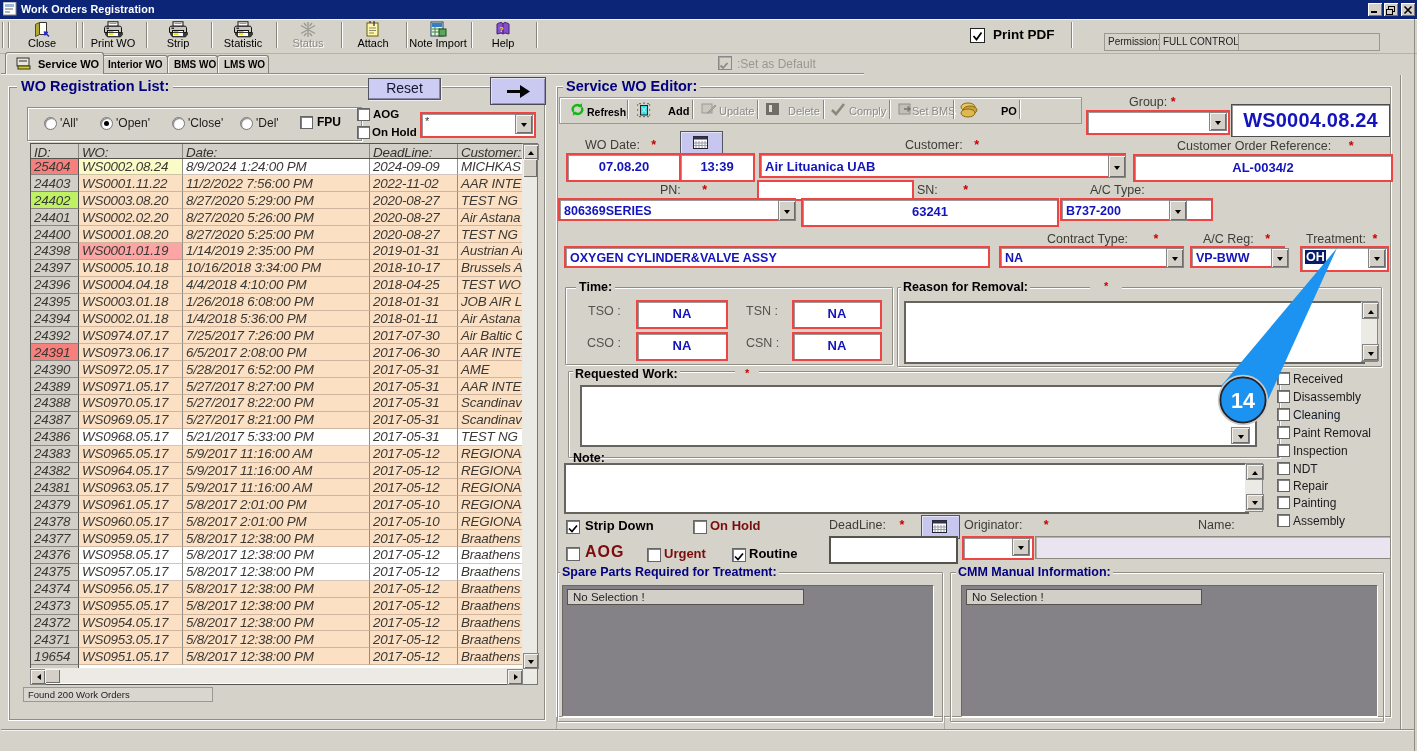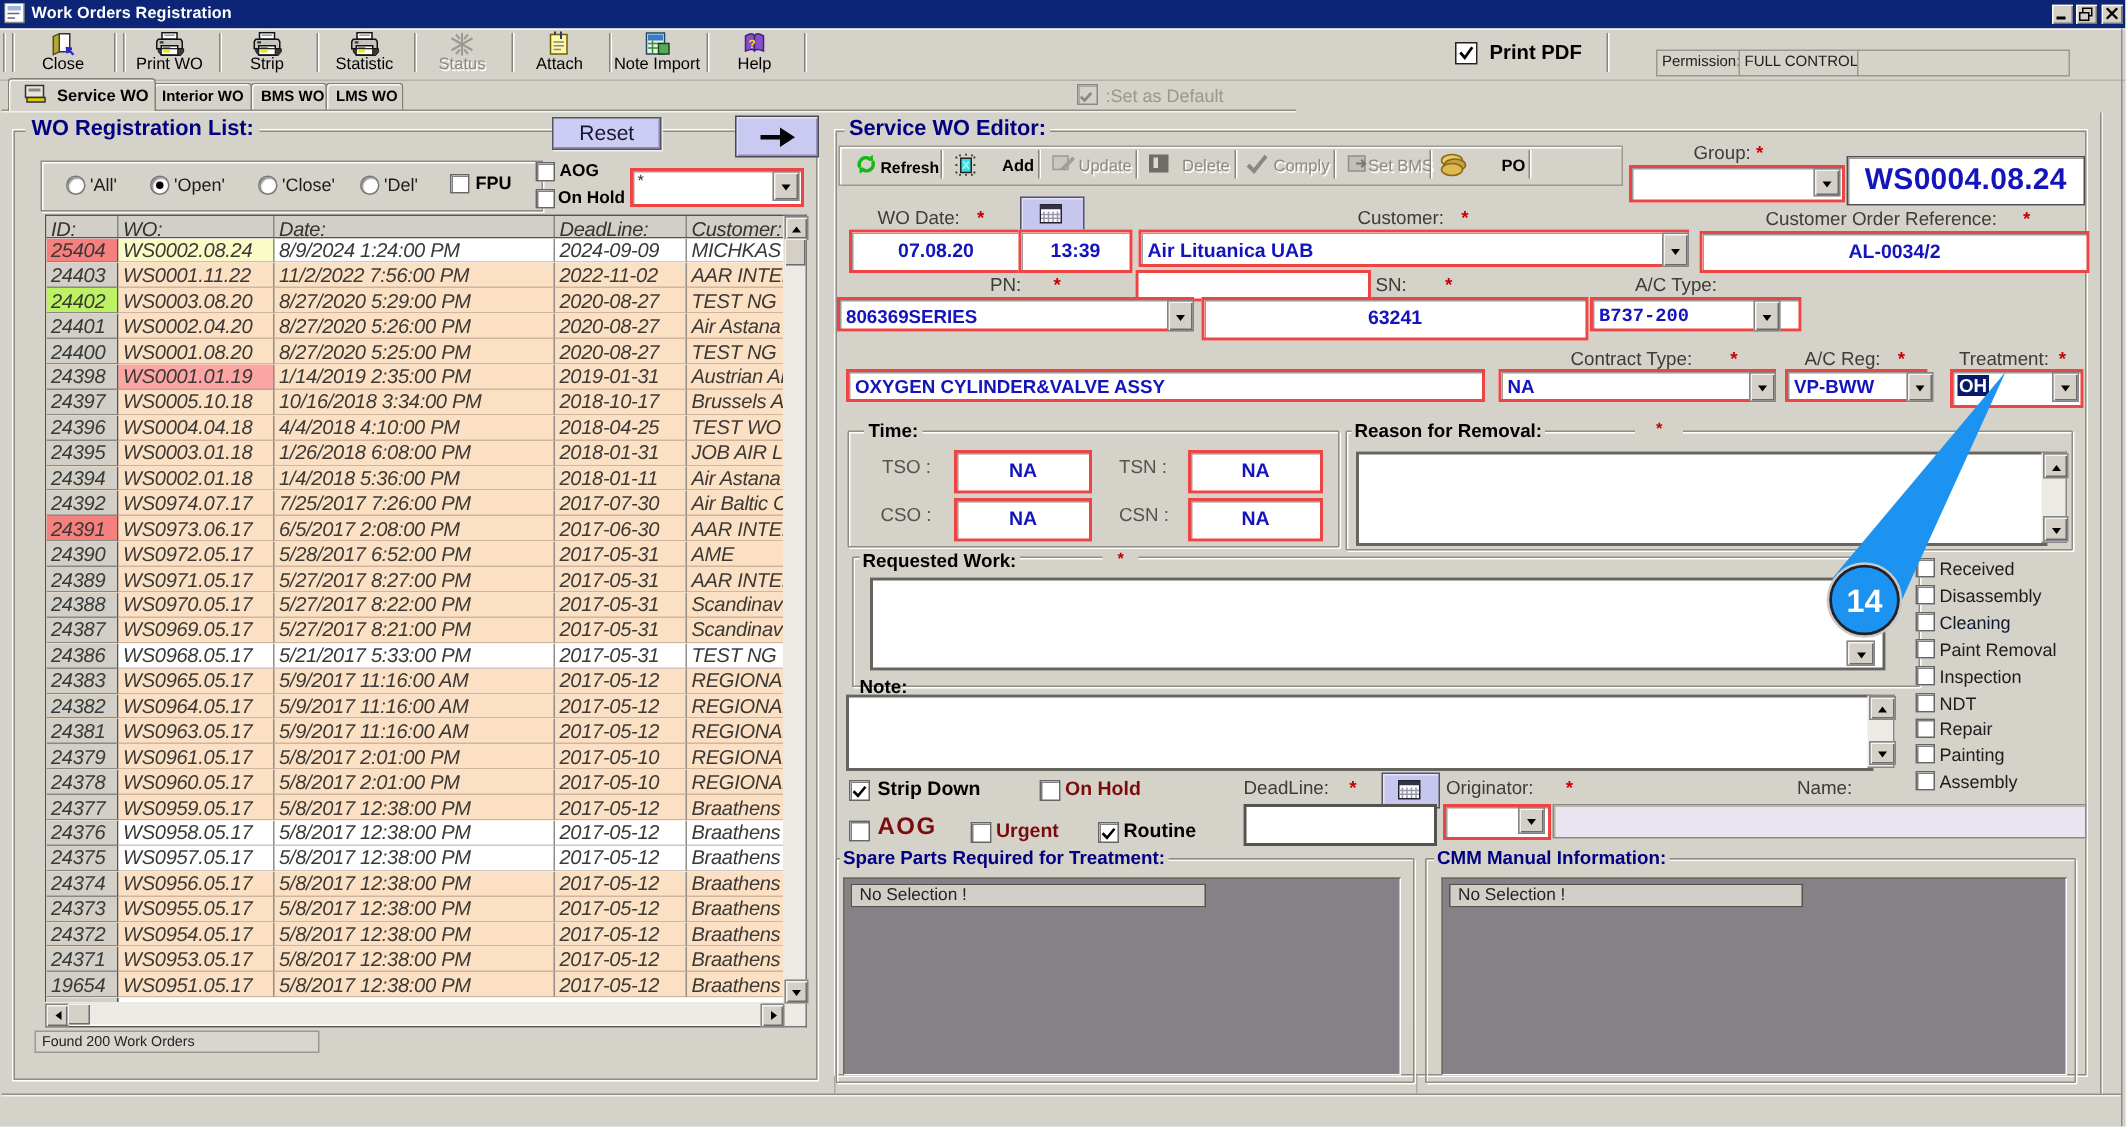--- a/index.html
+++ b/index.html
@@ -249,21 +249,21 @@
       </div>
 <div class="tr" style="background:#fbe0c4">
         <b class="c0" style="background:#bef264">24402</b>
         <b class="c1" style="background:#fbe0c4">WS0003.08.20</b>
         <b class="c2">8/27/2020 5:29:00 PM</b>
         <b class="c3">2020-08-27</b>
         <b class="c4">TEST NG</b>
       </div>
 <div class="tr" style="background:#fbe0c4">
         <b class="c0" style="background:#d2cfc8">24401</b>
-        <b class="c1" style="background:#fbe0c4">WS0002.04.20</b>
+        <b class="c1" style="background:#fbe0c4">WS0002.02.20</b>
         <b class="c2">8/27/2020 5:26:00 PM</b>
         <b class="c3">2020-08-27</b>
         <b class="c4">Air Astana ,</b>
       </div>
 <div class="tr" style="background:#fbe0c4">
         <b class="c0" style="background:#d2cfc8">24400</b>
         <b class="c1" style="background:#fbe0c4">WS0001.08.20</b>
         <b class="c2">8/27/2020 5:25:00 PM</b>
         <b class="c3">2020-08-27</b>
         <b class="c4">TEST NG</b>
@@ -541,21 +541,21 @@
 <div class="abs" style="left:1177px;top:139px;font-size:12.5px;color:#3c3c38;">Customer Order Reference: <span class="red" style="font-weight:bold;margin-left:14px;">*</span></div>
 <div class="fld bfield" style="left:1133px;top:154px;width:256px;height:24px;text-align:center;line-height:23px;">AL-0034/2</div>
 
 <div class="abs" style="left:660px;top:183px;font-size:12.5px;color:#3c3c38;">PN: <span class="red" style="font-weight:bold;margin-left:18px;">*</span></div>
 <div class="fld" style="left:757px;top:180px;width:153px;height:17px;box-shadow:none;"></div>
 <div class="abs" style="left:917px;top:183px;font-size:12.5px;color:#3c3c38;">SN: <span class="red" style="font-weight:bold;margin-left:22px;">*</span></div>
 <div class="abs" style="left:1090px;top:183px;font-size:12.5px;color:#3c3c38;">A/C Type:</div>
 <div class="fld bfield" style="left:558px;top:198px;width:238px;height:23px;line-height:22px;padding-left:4px;box-sizing:border-box;font-size:12.5px;">806369SERIES</div>
 <div class="dd" style="left:778px;top:200px;height:19px;"></div>
 <div class="fld bfield" style="left:801px;top:198px;width:254px;height:25px;text-align:center;line-height:24px;">63241</div>
-<div class="fld bfield" style="left:1060px;top:198px;width:141px;height:23px;line-height:22px;padding-left:4px;box-sizing:border-box;font-size:12.5px;font-family:Liberation Mono, monospace;">B737-200</div>
+<div class="fld bfield" style="left:1060px;top:198px;width:153px;height:23px;line-height:22px;padding-left:4px;box-sizing:border-box;font-size:12.5px;">B737-200</div>
 <div class="dd" style="left:1169px;top:200px;height:19px;"></div>
 
 <div class="abs" style="left:740px;top:232px;font-size:12.5px;color:#3c3c38;margin-top:20px;">Description: <span class="red" style="font-weight:bold;margin-left:26px;">*</span></div>
 <div class="abs" style="left:1047px;top:232px;font-size:12.5px;color:#3c3c38;">Contract Type: <span class="red" style="font-weight:bold;margin-left:22px;">*</span></div>
 <div class="abs" style="left:1203px;top:232px;font-size:12.5px;color:#3c3c38;">A/C Reg: <span class="red" style="font-weight:bold;margin-left:8px;">*</span></div>
 <div class="abs" style="left:1306px;top:232px;font-size:12.5px;color:#3c3c38;">Treatment: <span class="red" style="font-weight:bold;margin-left:3px;">*</span></div>
 <div class="fld bfield" style="left:564px;top:246px;width:426px;height:22px;line-height:21px;padding-left:4px;box-sizing:border-box;font-size:12.5px;">OXYGEN CYLINDER&amp;VALVE ASSY</div>
 <div class="fld bfield" style="left:999px;top:246px;width:185px;height:22px;line-height:21px;padding-left:4px;box-sizing:border-box;font-size:12.5px;">NA</div>
 <div class="dd" style="left:1166px;top:248px;height:18px;"></div>
 <div class="fld bfield" style="left:1190px;top:246px;width:95px;height:22px;line-height:21px;padding-left:4px;box-sizing:border-box;font-size:12.5px;">VP-BWW</div>

